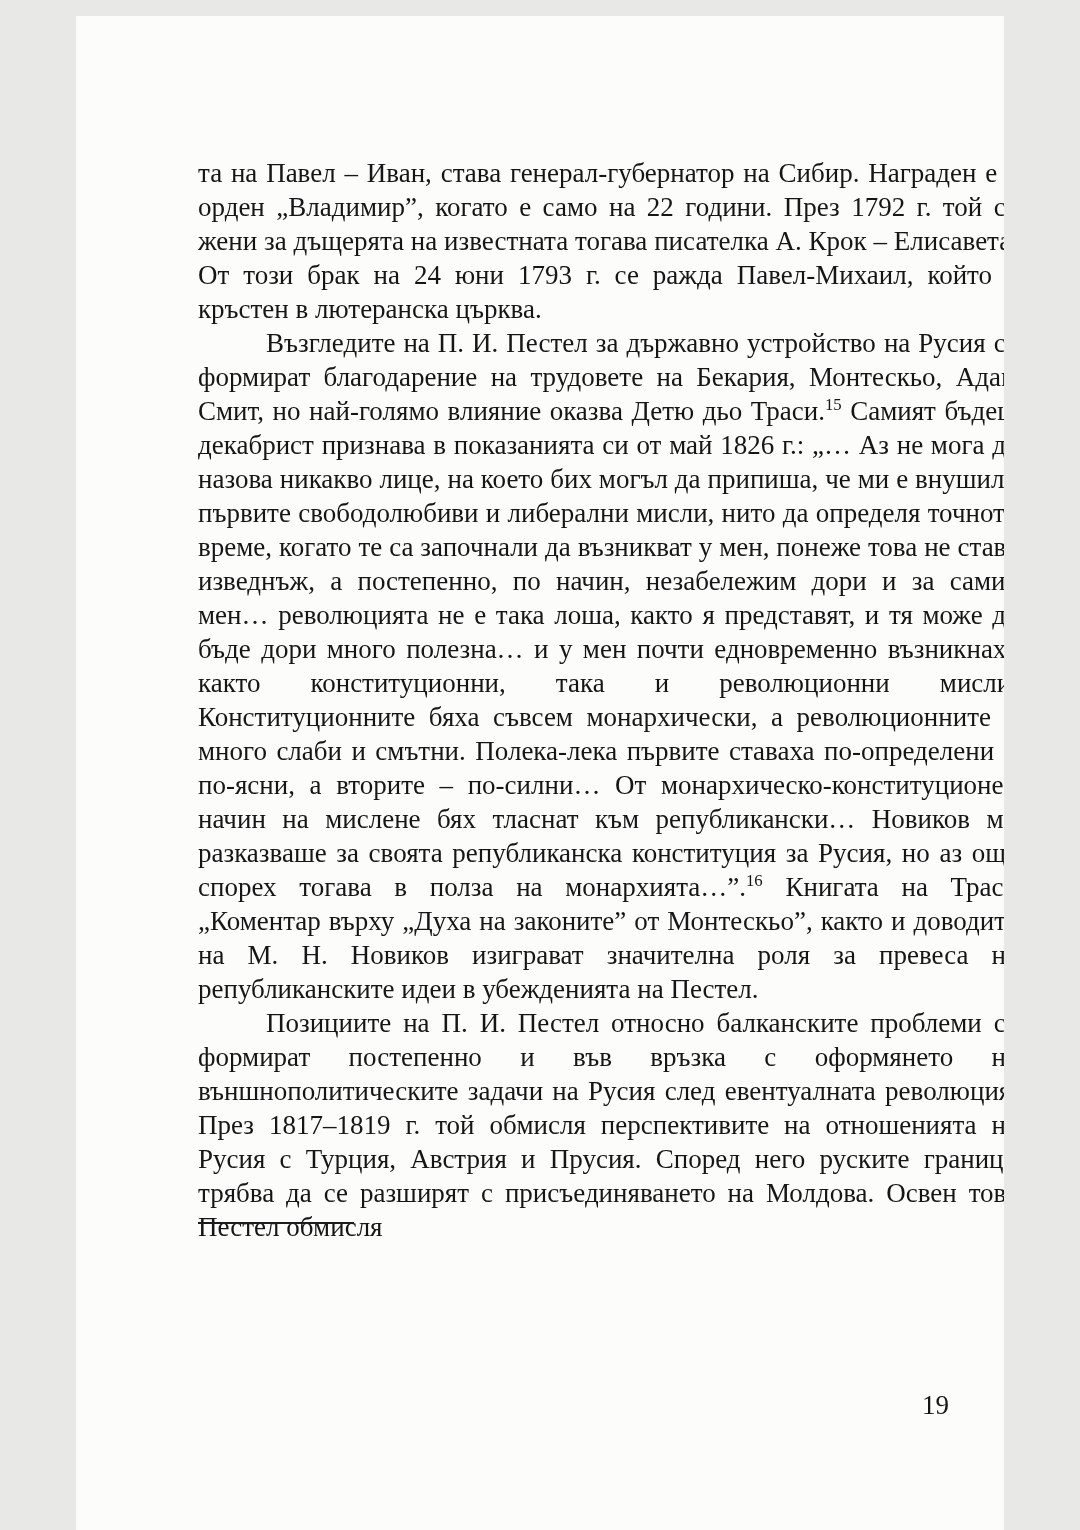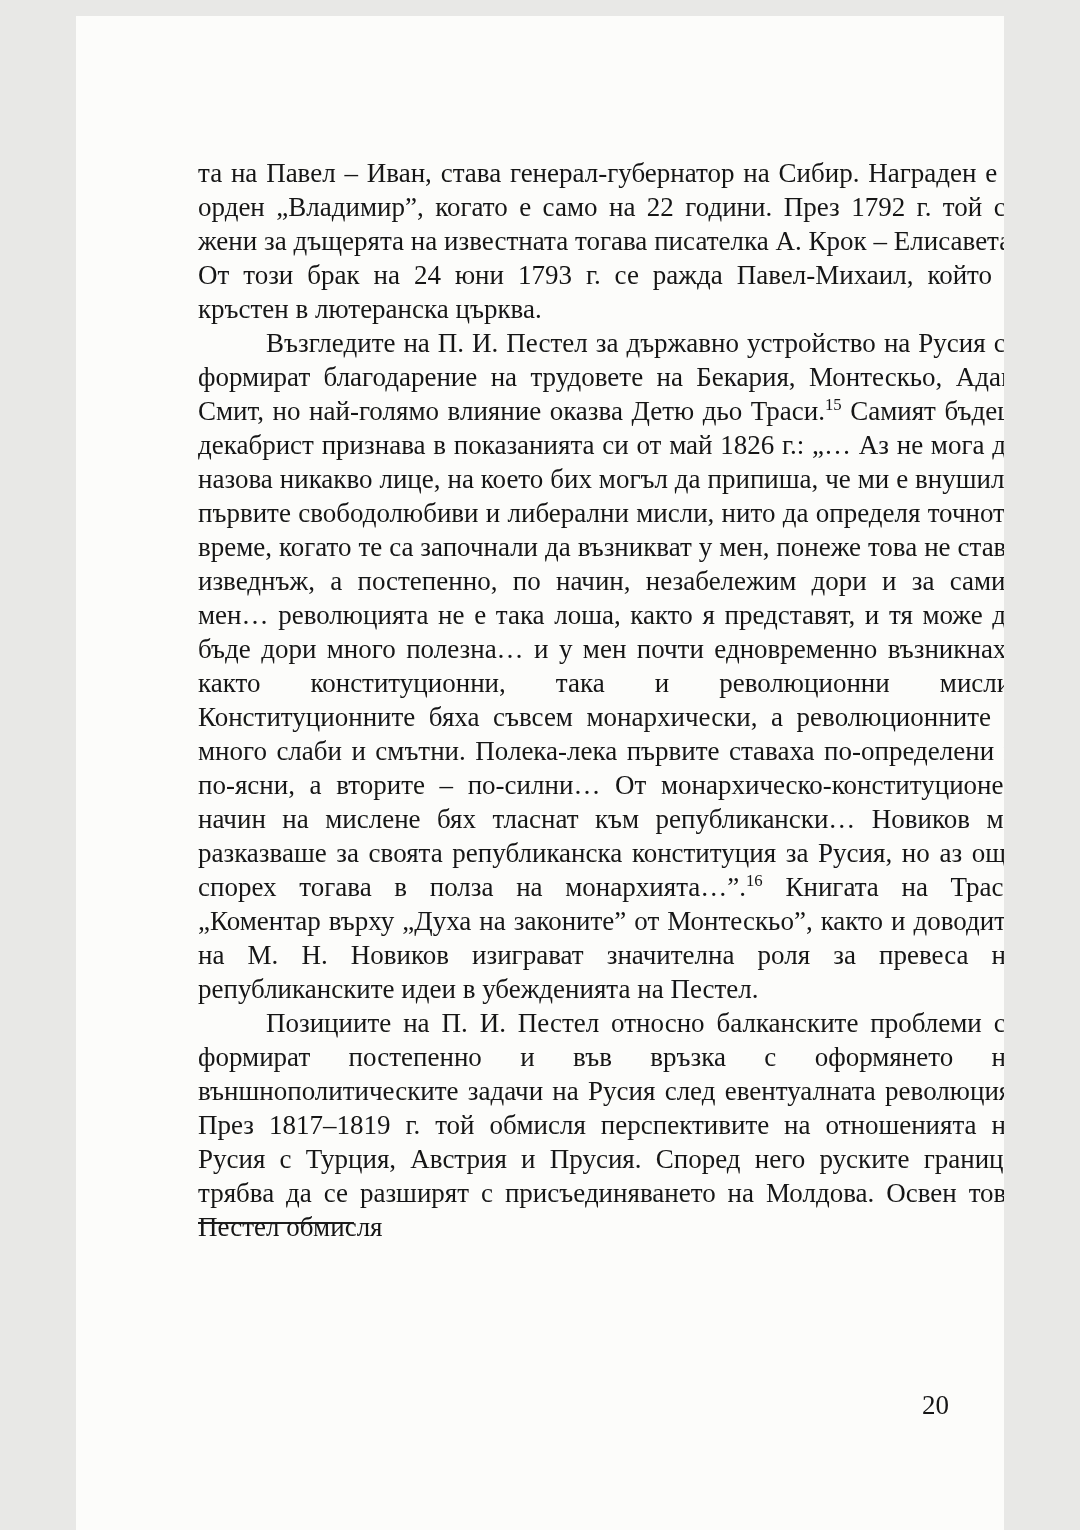--- a/index.html
+++ b/index.html
@@ -73,14 +73,14 @@
 
 <div class="page">
   <div class="text-block" id="paragraphs">
       <p class="para">та на Павел – Иван, става генерал-губернатор на Сибир. Награден е с орден „Владимир”, когато е само на 22 години. През 1792 г. той се жени за дъщерята на известната тогава писателка А. Крок – Елисавета. От този брак на 24 юни 1793 г. се ражда Павел-Михаил, който е кръстен в лютеранска църква.</p>
       <p class="para indented">Възгледите на П. И. Пестел за държавно устройство на Русия се формират благодарение на трудовете на Бекария, Монтескьо, Адам Смит, но най-голямо влияние оказва Детю дьо Траси.<sup>15</sup> Самият бъдещ декабрист признава в показанията си от май 1826 г.: „… Аз не мога да назова никакво лице, на което бих могъл да припиша, че ми е внушило първите свободолюбиви и либерални мисли, нито да определя точното време, когато те са започнали да възникват у мен, понеже това не става изведнъж, а постепенно, по начин, незабележим дори и за самия мен… революцията не е така лоша, както я представят, и тя може да бъде дори много полезна… и у мен почти едновременно възникнаха както конституционни, така и революционни мисли. Конституционните бяха съвсем монархически, а революционните – много слаби и смътни. Полека-лека първите ставаха по-определени и по-ясни, а вторите – по-силни… От монархическо-конституционен начин на мислене бях тласнат към републикански… Новиков ми разказваше за своята републиканска конституция за Русия, но аз още спорех тогава в полза на монархията…”.<sup>16</sup> Книгата на Траси „Коментар върху „Духа на законите” от Монтескьо”, както и доводите на М. Н. Новиков изиграват значителна роля за превеса на републиканските идеи в убежденията на Пестел.</p>
       <p class="para indented">Позициите на П. И. Пестел относно балканските проблеми се формират постепенно и във връзка с оформянето на външнополитическите задачи на Русия след евентуалната революция. През 1817–1819 г. той обмисля перспективите на отношенията на Русия с Турция, Австрия и Прусия. Според него руските граници трябва да се разширят с присъединяването на Молдова. Освен това Пестел обмисля</p>
     </div>
   <div class="footnote-rule"></div>
   <div class="footnotes" id="footnotes">
     </div>
-  <div class="page-number">20</div>
+  <div class="page-number">19</div>
 </div>
 
 </body></html>

